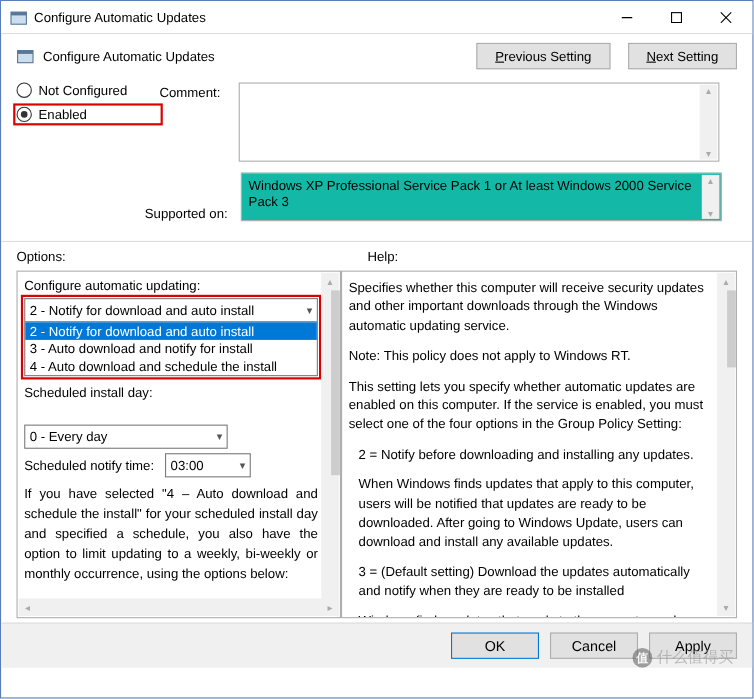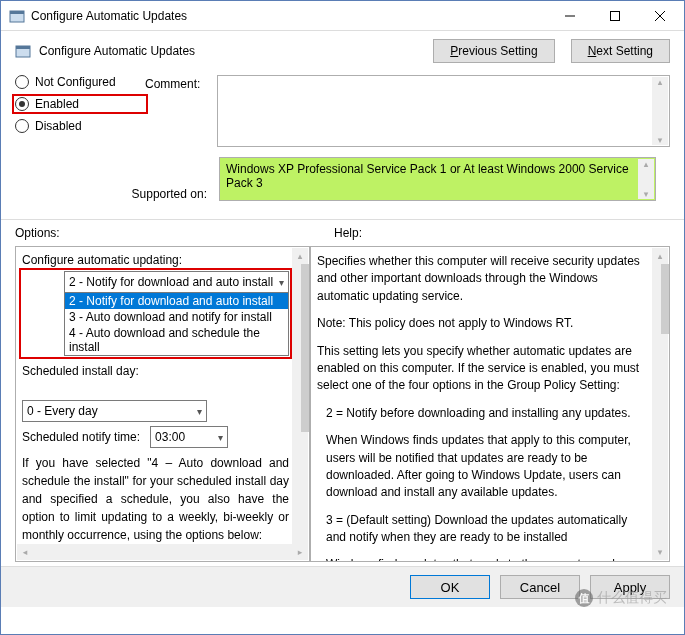--- a/index.html
+++ b/index.html
@@ -11,49 +11,49 @@
 .titlebar .winbtn { width: 45px; height: 29px; display: flex; align-items: center; justify-content: center; cursor: pointer; }
 
 .header-row { display: flex; align-items: center; padding: 8px 14px; gap: 8px; }
 .header-row .hicon { width: 16px; height: 16px; }
 .header-row .htitle { flex: 1; font-size: 12px; }
 .navbtn { padding: 4px 16px; border: 1px solid #adadad; background: #e1e1e1; cursor: pointer; font-size: 12px; }
 .navbtn .ul { text-decoration: underline; }
 .navbtn + .navbtn { margin-left: 8px; }
 
 .radio-block { padding: 2px 14px 8px 14px; border-bottom: 1px solid #ddd; }
-.radio-row { display: flex; align-items: flex-start; margin: 2px 0 4px 0; }
+.radio-row { display: flex; align-items: flex-start; margin: 2px 16px 4px 0; }
 .radio-col { width: 130px; display: flex; flex-direction: column; gap: 8px; }
 .radio-item { display: flex; align-items: center; gap: 6px; }
 .radio-item .circle { width: 14px; height: 14px; border: 1px solid #333; border-radius: 50%; position: relative; cursor: pointer; }
 .radio-item.selected .circle::after { content: ""; position: absolute; width: 6px; height: 6px; background: #333; border-radius: 50%; left: 3px; top: 3px; }
 .radio-item.highlight { outline: 2px solid #d00; outline-offset: 1px; padding-right: 6px; }
 .comment-label { width: 72px; padding-top: 2px; }
 .textarea-box { flex: 1; height: 72px; border: 1px solid #aeaeae; background: #fff; position: relative; }
 .scroll-ghost { position: absolute; right: 1px; top: 1px; bottom: 1px; width: 16px; background: #f0f0f0; display: flex; flex-direction: column; justify-content: space-between; align-items: center; color: #aaa; font-size: 9px; }
 
 .supported-row { display: flex; align-items: flex-end; padding: 6px 14px 10px 14px; }
 .supported-label { width: 190px; text-align: right; padding-right: 12px; padding-top: 6px; }
-.supported-box { flex: 1; height: 44px; border: 1px solid #aeaeae; background: #bef264; padding: 4px 6px; position: relative; }
+.supported-box { flex: 1; height: 44px; border: 1px solid #aeaeae; background: #14b8a6; padding: 4px 6px; position: relative; }
 .supported-box .scroll-ghost { }
 
 .columns { display: flex; padding: 6px 14px 0 14px; gap: 24px; justify-content: center; }
 .col { flex: 1; }
 .col-label { padding-bottom: 6px; }
 .panel { border: 1px solid #aeaeae; margin: 4px 14px 8px 14px; padding: 6px; position: relative; }
 .panels-row { display: flex; }
 .left-panel { flex: 0 0 295px; margin-right: 12px; position: relative; height: 316px; overflow: hidden; }
 .right-panel { flex: 1; height: 316px; overflow: hidden; }
 
 .dropdown-closed { border: 1px solid #7a7a7a; height: 22px; display: flex; align-items: center; padding: 0 4px; justify-content: space-between; background: #fff; cursor: pointer; }
 .dropdown-closed .chev { font-size: 10px; color: #555; }
 .dropdown-open { border: 1px solid #7a7a7a; background: #fff; margin-top: -1px; }
 .dropdown-open .opt { padding: 1px 4px; cursor: pointer; }
 .dropdown-open .opt.sel { background: #0078d7; color: #fff; }
-.highlight-box { outline: 2px solid #d00; outline-offset: 1px; margin-bottom: 8px; padding-left: 42px; }
+.highlight-box { outline: 2px solid #d00; outline-offset: 1px; margin-bottom: 8px; }
 
 .field-row { display: flex; align-items: center; gap: 10px; margin: 4px 0; }
 .field-row .lbl { }
 .select-small { border: 1px solid #7a7a7a; height: 22px; width: 185px; display: flex; align-items: center; padding: 0 4px; justify-content: space-between; cursor: pointer; }
 .select-tiny { width: 78px; }
 .select-small .chev { font-size: 10px; color: #555; }
 
 .options-text { margin-top: 6px; line-height: 1.5; text-align: justify; }
 
 .help-text { line-height: 1.45; }
@@ -123,24 +123,20 @@
   <div class="radio-row">
     <div class="radio-col">
       <div class="radio-item">
         <span class="circle"></span>
         <span>Not Configured</span>
       </div>
       <div class="radio-item selected highlight">
         <span class="circle"></span>
         <span>Enabled</span>
       </div>
-      <div class="radio-item">
-        <span class="circle"></span>
-        <span>Disabled</span>
-      </div>
     </div>
     <div class="comment-label">Comment:</div>
     <div class="textarea-box">
       <div class="scroll-ghost">
           <span>▴</span>
           <span>▾</span>
         </div>
     </div>
   </div>
   <div class="supported-row">

